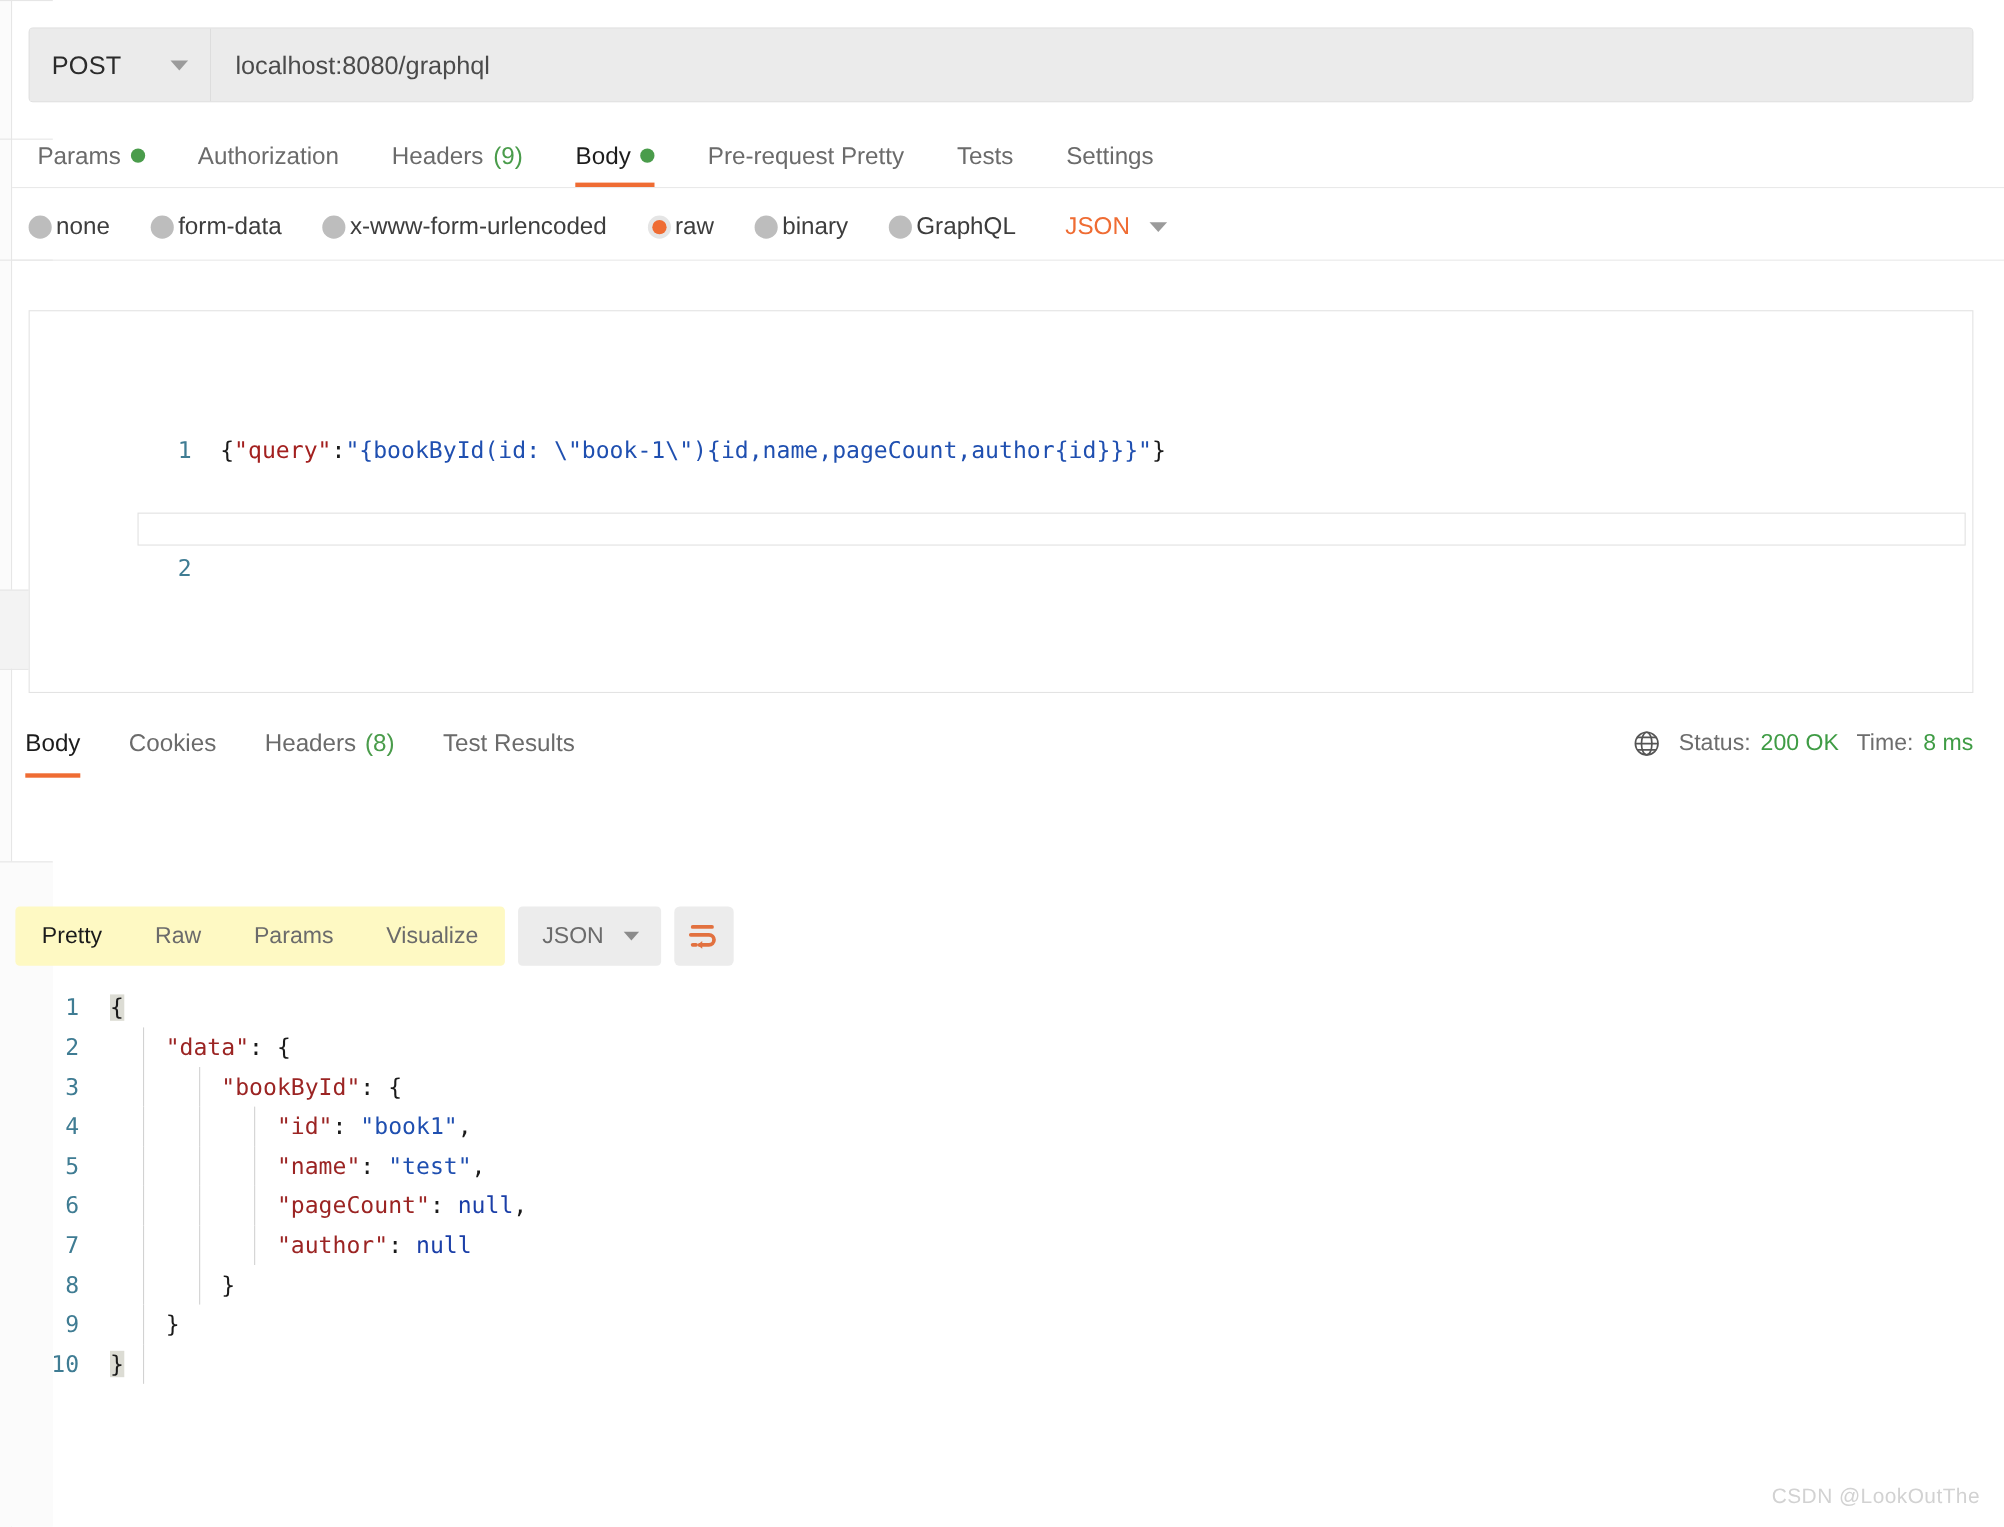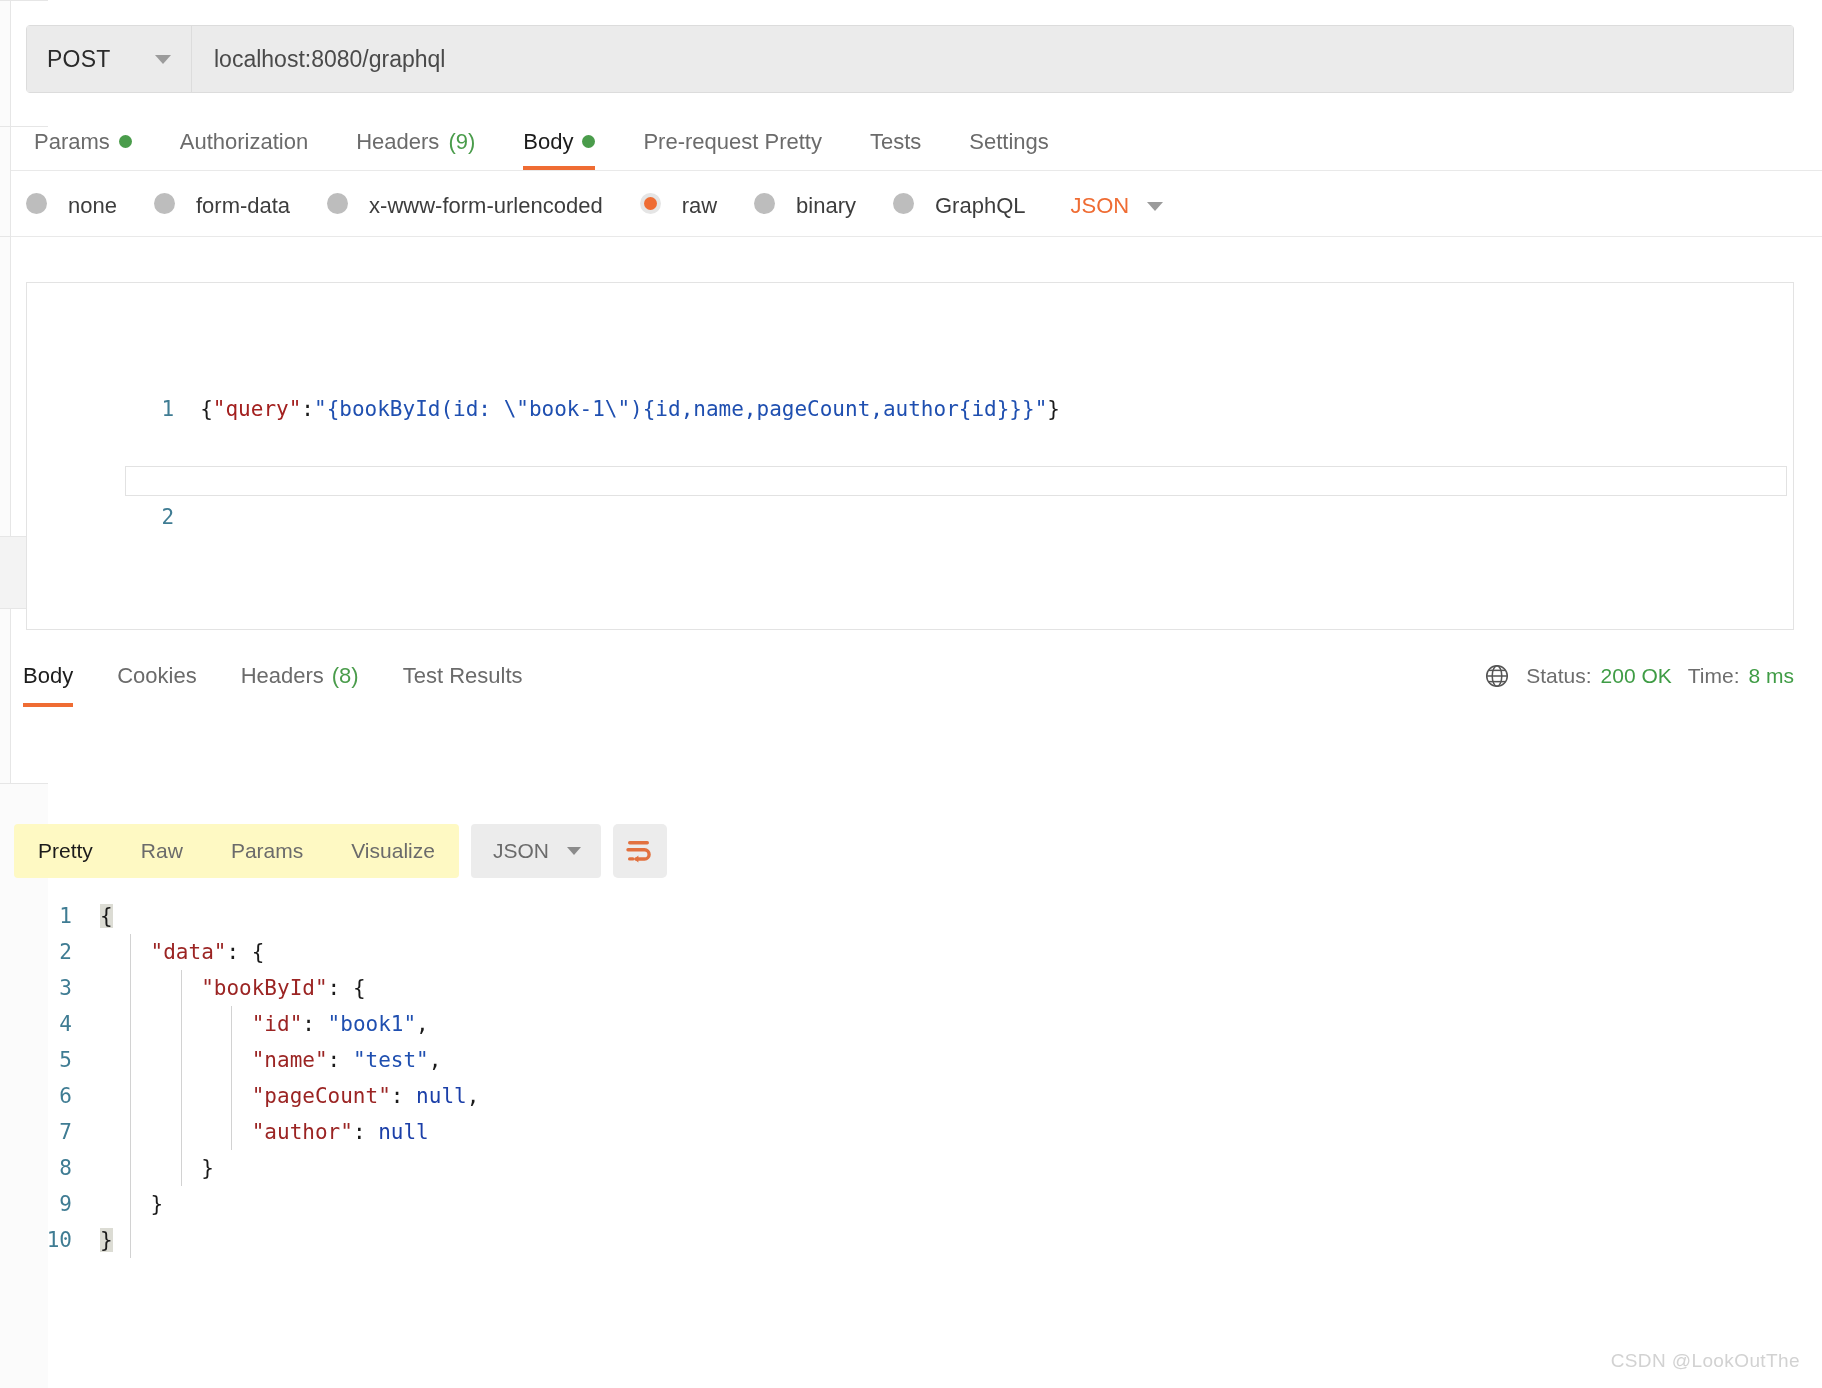--- a/index.html
+++ b/index.html
@@ -64,21 +64,21 @@
     position: absolute; left: 11px; width: 1811px; height: 1px; background: #e9e9e9;
   }
   .hdiv-1 { top: 170px; }
   .hdiv-2 { top: 236px; }
 
   
   .radio-row {
     position: absolute; left: 26px; top: 176px; height: 60px;
     display: flex; align-items: center;
   }
-  .radio-item { display: flex; align-items: flex-start; gap: 21px; margin-right: 37px; cursor: pointer; }
+  .radio-item { display: flex; align-items: center; gap: 4px; margin-right: 37px; cursor: pointer; }
   .radio {
     width: 21px; height: 21px; border-radius: 50%; background: #bdbdbd;
     display: flex; align-items: center; justify-content: center; flex: none;
   }
   .radio.sel { background: #e5e5e5; }
   .radio.sel::after { content: ""; width: 13px; height: 13px; border-radius: 50%; background: #ef6c33; }
   .radio-label { font-size: 22px; color: #3d3d3d; white-space: nowrap; }
   .json-sel { display:flex; align-items:center; gap: 18px; margin-left: 8px; cursor: pointer; }
   .json-sel-label { font-size: 22px; color: #ef6c33; }
 

